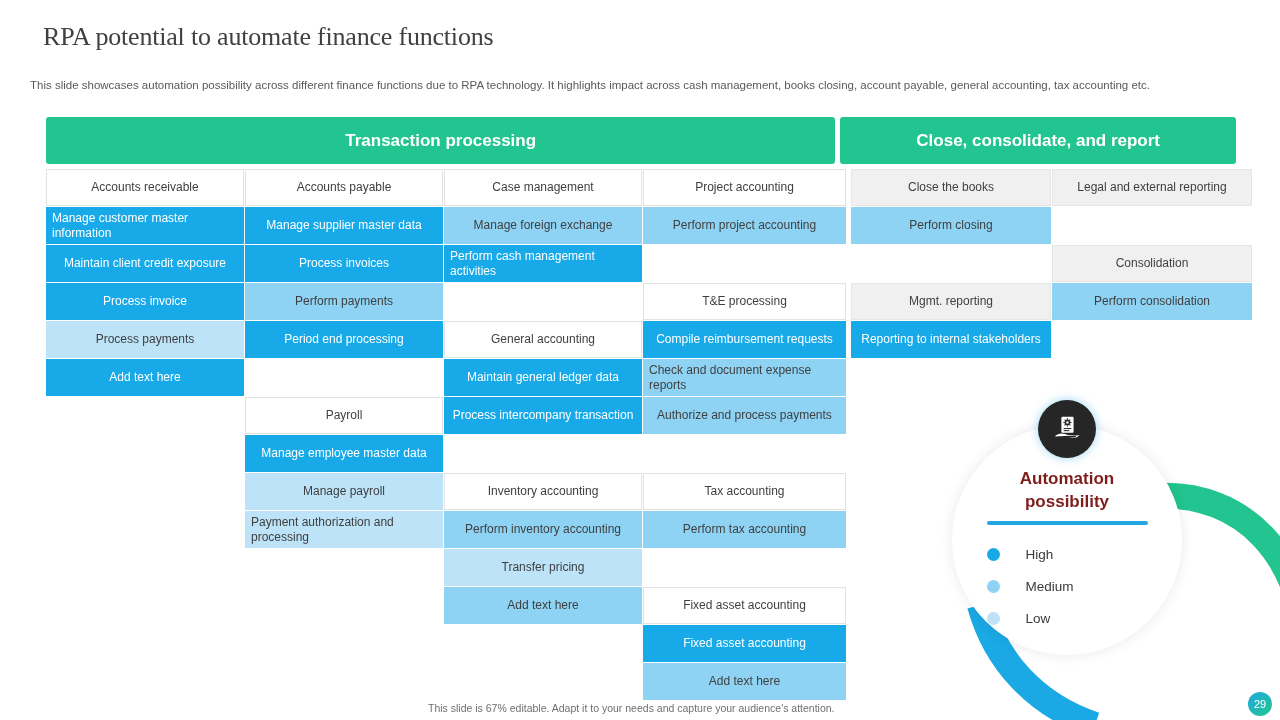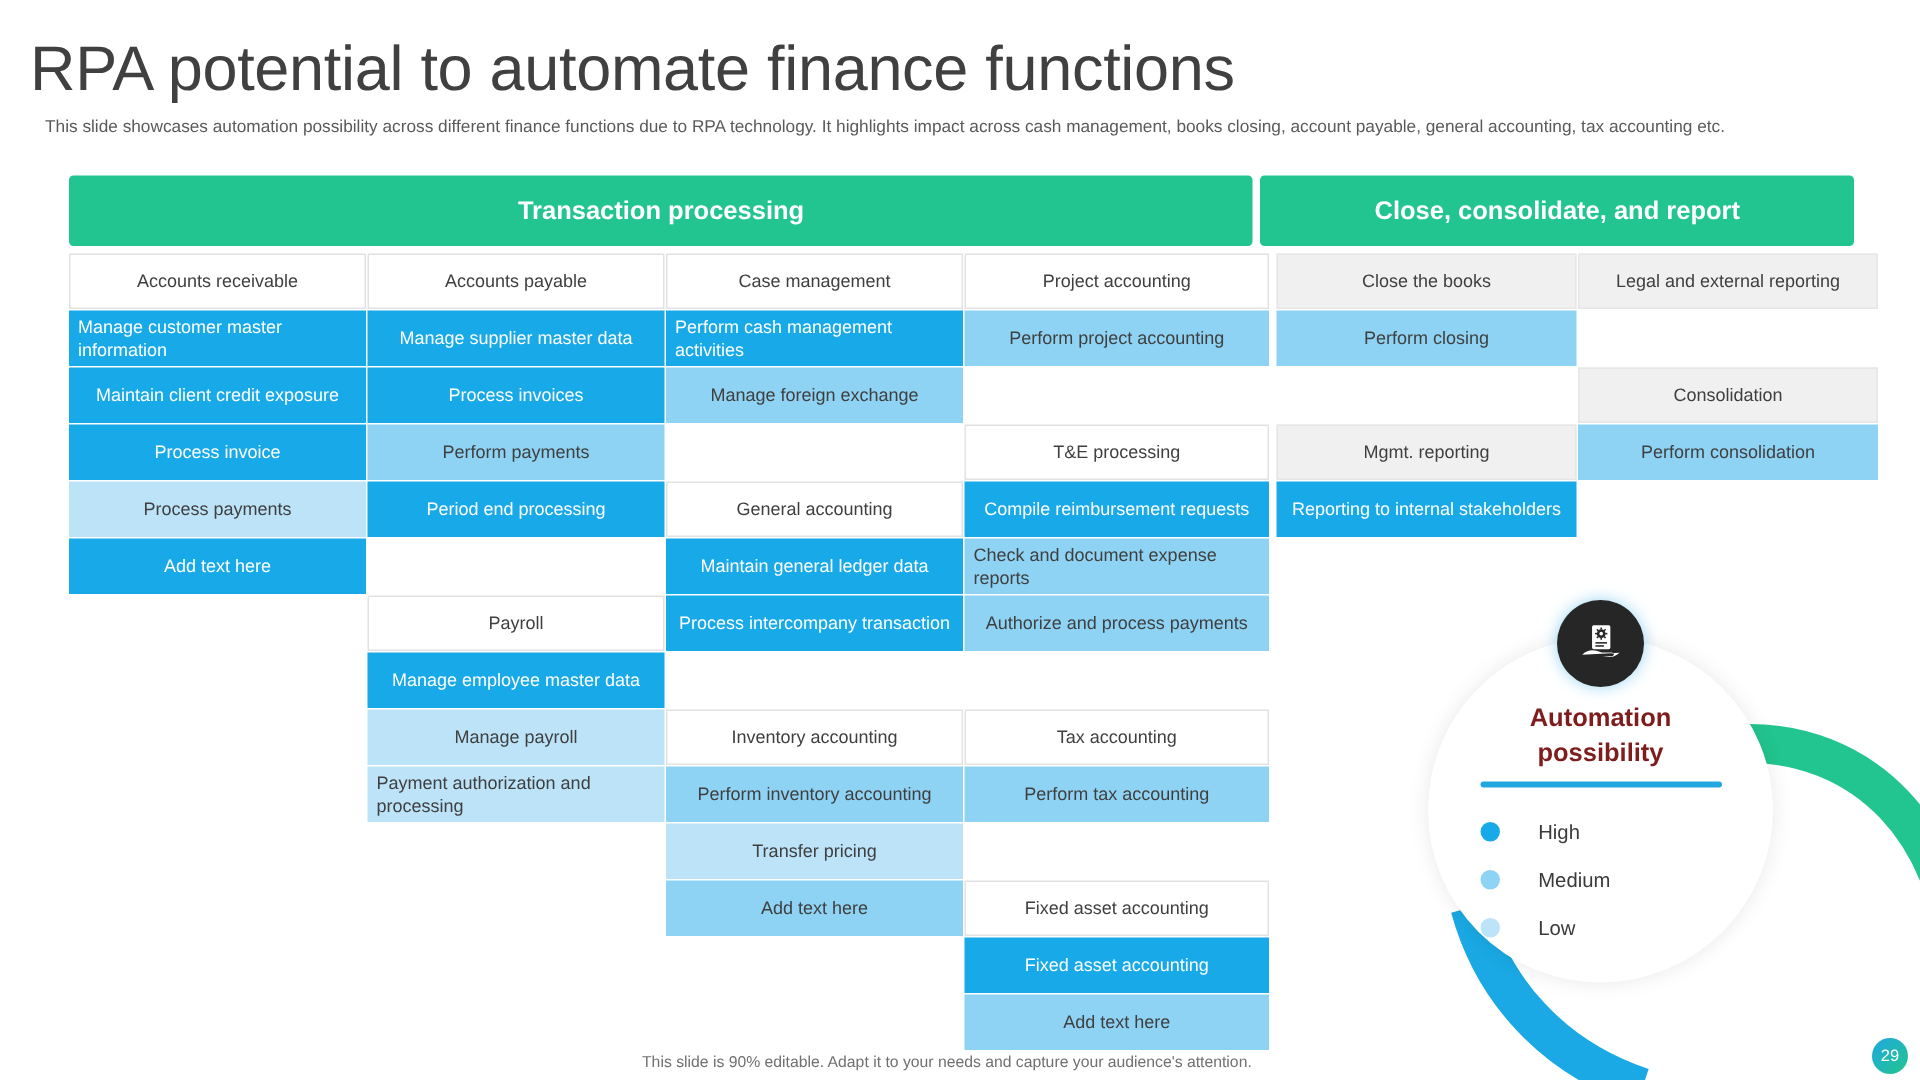--- a/index.html
+++ b/index.html
@@ -6,23 +6,24 @@
   body{
     width:1280px;height:720px;
     background:#ffffff;
     font-family:"Liberation Sans", sans-serif;
     overflow:hidden;
     position:relative;
     color:#404040;
   }
   
   #page-title{
-    position:absolute;left:20px;top:22px;
-    font-size:42px;font-weight:400;color:#404040;
+    position:absolute;left:43px;top:22px;
+    font-size:26px;font-weight:400;color:#404040;
     letter-spacing:-0.2px;
+    font-family:Liberation Serif, serif;
   }
   #page-subtitle{
     position:absolute;left:30px;top:79px;
     font-size:11.5px;color:#5a5a5a;font-weight:400;
   }
 
   
   .swoosh{position:absolute;pointer-events:none;}
   #swoosh-green{right:-30px;top:470px;}
   #swoosh-blue{right:180px;top:600px;}
@@ -131,22 +132,22 @@
           <div class="cell lvl-med">Perform payments</div>
           <div class="cell lvl-high">Period end processing</div>
           <div class="cell empty"></div>
           <div class="cell lvl-head-w">Payroll</div>
           <div class="cell lvl-high">Manage employee master data</div>
           <div class="cell lvl-low">Manage payroll</div>
           <div class="cell lvl-low">Payment authorization and processing</div>
         </div>
         <div class="col" style="width: 198px;">
           <div class="cell lvl-head-w">Case management</div>
+          <div class="cell lvl-med">Manage foreign exchange</div>
           <div class="cell lvl-high">Perform cash management activities</div>
-          <div class="cell lvl-med">Manage foreign exchange</div>
           <div class="cell empty"></div>
           <div class="cell lvl-head-w">General accounting</div>
           <div class="cell lvl-high">Maintain general ledger data</div>
           <div class="cell lvl-high">Process intercompany transaction</div>
           <div class="cell empty"></div>
           <div class="cell lvl-head-w">Inventory accounting</div>
           <div class="cell lvl-med">Perform inventory accounting</div>
           <div class="cell lvl-low">Transfer pricing</div>
           <div class="cell lvl-med">Add text here</div>
         </div>
@@ -221,14 +222,14 @@
         <span class="legend-dot" style="background: rgb(142, 211, 244);"></span>
         <span class="legend-label">Medium</span>
       </div>
       <div class="legend-row">
         <span class="legend-dot" style="background: rgb(188, 227, 248);"></span>
         <span class="legend-label">Low</span>
       </div>
     </div>
 </div>
 
-<div id="footer-note">This slide is 90% editable. Adapt it to your needs and capture your audience's attention.</div>
+<div id="footer-note">This slide is 67% editable. Adapt it to your needs and capture your audience's attention.</div>
 <div id="page-badge">29</div>
 
 </body></html>

